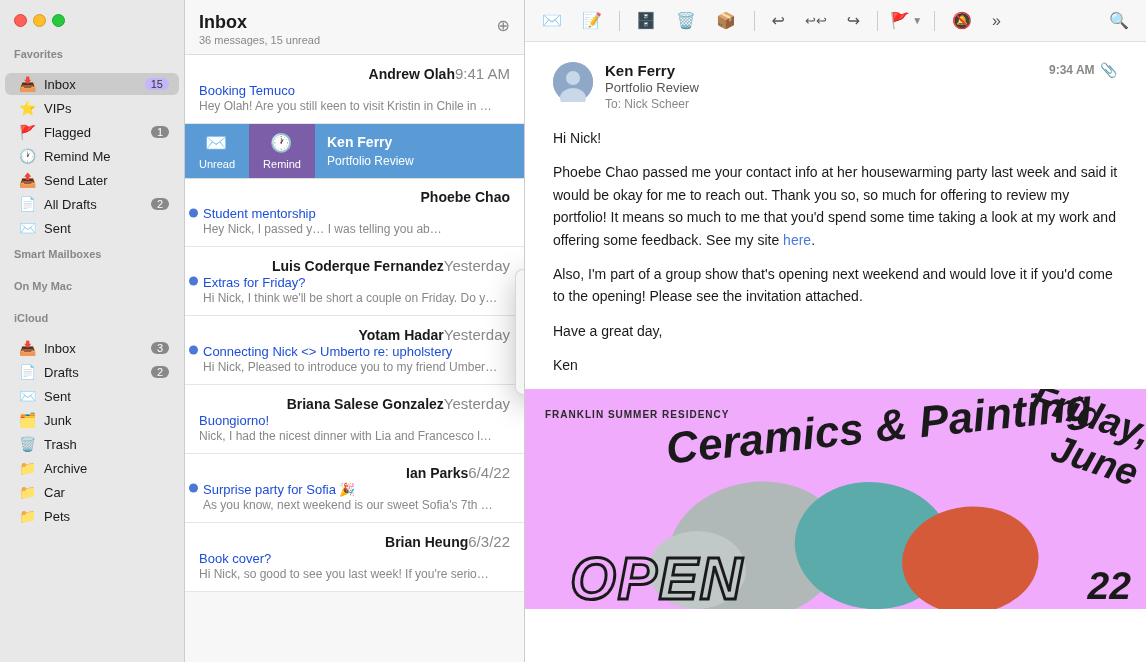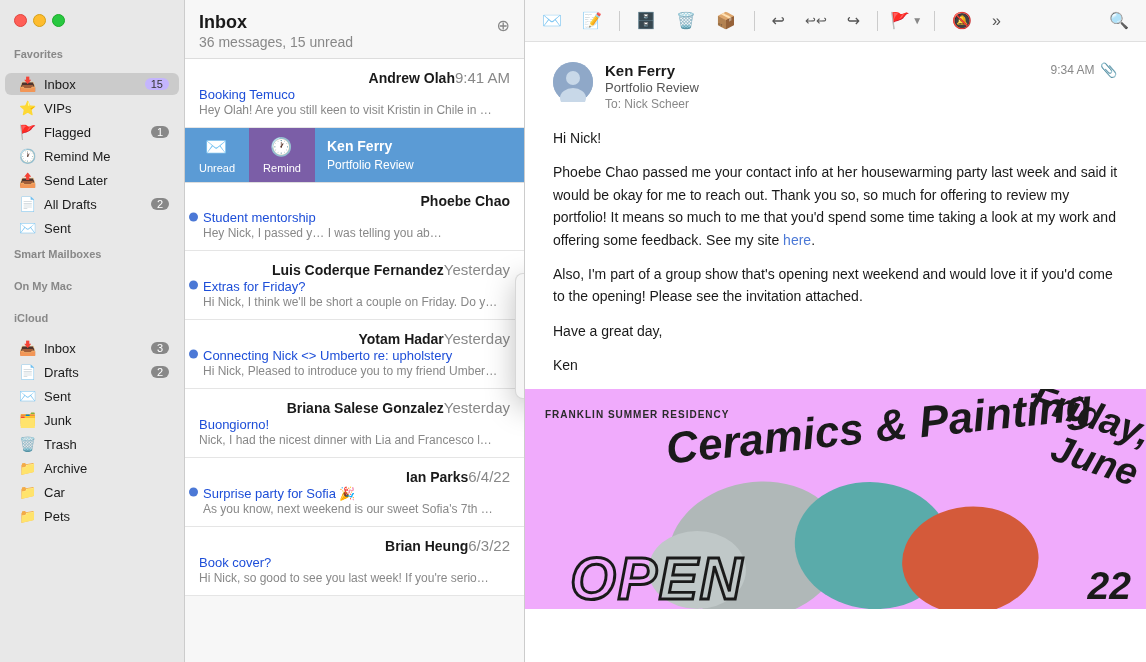--- a/index.html
+++ b/index.html
@@ -42,21 +42,21 @@
     
     #message-list {
       width: 340px; min-width: 340px; height: 662px; background: #f7f7f7;
       border-right: 1px solid #ccc; display: flex; flex-direction: column;
     }
     .ml-header {
       padding: 12px 14px 8px; border-bottom: 1px solid #ddd;
       display: flex; align-items: flex-start; justify-content: space-between;
     }
     .ml-header-title { font-size: 18px; font-weight: 700; color: #1a1a1a; }
-    .ml-header-sub { font-size: 14px; color: #888; margin-top: 1px; }
+    .ml-header-sub { font-size: 11px; color: #888; margin-top: 1px; }
     .ml-header-icon { font-size: 16px; color: #888; margin-top: 4px; cursor: pointer; }
 
     .message-items { overflow-y: auto; flex: 1; position: relative; }
 
     
     .swipe-row {
       display: flex; background: #e0e0e0; border-bottom: 1px solid #ddd; position: relative;
     }
     .swipe-btn {
       display: flex; flex-direction: column; align-items: center; justify-content: center;
@@ -117,21 +117,21 @@
     .detail-header { display: flex; align-items: flex-start; gap: 12px; margin-bottom: 16px; }
     .avatar {
       width: 40px; height: 40px; border-radius: 50%; background: linear-gradient(135deg, #b0c4de, #8faec8);
       display: flex; align-items: center; justify-content: center; font-size: 16px; color: white; font-weight: 600; flex-shrink: 0;
     }
     .detail-meta { flex: 1; }
     .detail-sender { font-size: 15px; font-weight: 600; color: #1a1a1a; }
     .detail-subject { font-size: 13px; color: #555; margin-top: 1px; }
     .detail-to { font-size: 12px; color: #888; margin-top: 2px; }
     .detail-time-area { display: flex; align-items: center; gap: 6px; }
-    .detail-time { font-size: 12px; color: #888; }
+    .detail-time { font-size: 12px; color: #888; font-weight: bold; }
     .detail-attach-icon { font-size: 14px; color: #888; }
     .detail-body { font-size: 14px; color: #1a1a1a; line-height: 1.6; }
     .detail-body p { margin-bottom: 12px; }
     .detail-body a { color: #4b78d6; text-decoration: none; }
 
     
     .event-poster {
       margin: 0 -28px -20px; height: 230px; overflow: hidden; position: relative;
       background: #d4c4a8;
     }

